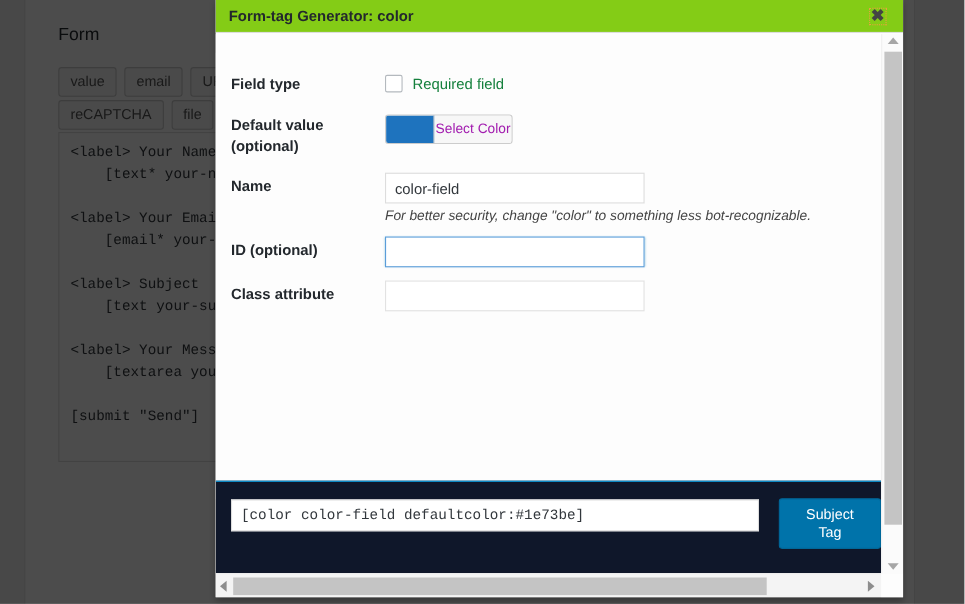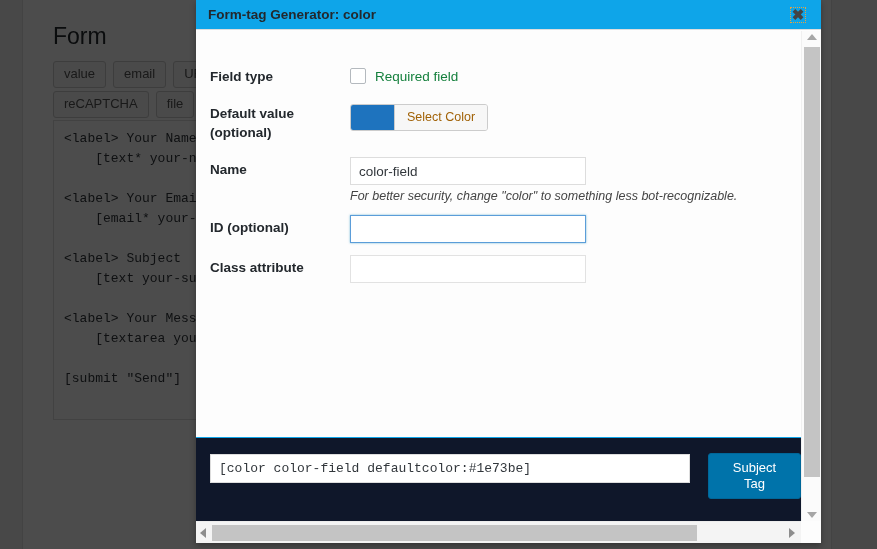--- a/index.html
+++ b/index.html
@@ -41,21 +41,21 @@
   }
   .bg-rightgutter {
     position: absolute;
     right: 0; top: 0; bottom: 0;
     width: 45px;
     background: #f1f1f1;
   }
   .bg-title {
     position: absolute;
     left: 30px; top: 22px;
-    font-size: 23px;
+    font-size: 16px;
     font-weight: 400;
     color: #23282d;
     line-height: 1.3;
     text-align: center;
   }
   .tagbar {
     position: absolute;
     left: 30px;
     width: 700px;
     display: flex;
@@ -101,21 +101,21 @@
     position: absolute;
     left: 196px; top: 0px;
     width: 625px; height: 543px;
     background: #fdfdfd;
     box-shadow: 0 3px 6px rgba(0,0,0,0.3);
     overflow: hidden;
   }
   .modal-header {
     position: relative;
     height: 30px;
-    background: #0ea5e9;
+    background: #84cc16;
     border-bottom: 1px solid #ddd;
   }
   .modal-title {
     position: absolute;
     left: 12px; top: 7px;
     font-size: 13.5px;
     font-weight: bold;
     color: #23282d;
   }
   .modal-close {
@@ -190,23 +190,23 @@
     height: 27px;
     overflow: hidden;
     margin-top: 3px;
   }
   .color-swatch {
     width: 44px;
     background: #1e73be;
     border-right: 1px solid #ccc;
   }
   .color-btn {
-    padding: 0 12px;
+    padding: 0 1px;
     font-size: 12.5px;
-    color: #a16207;
+    color: #a21caf;
     line-height: 25px;
     background: #f7f7f7;
   }
 
   input.txt {
     width: 236px;
     height: 28px;
     border: 1px solid #ddd;
     background: #fff;
     padding: 3px 8px;

